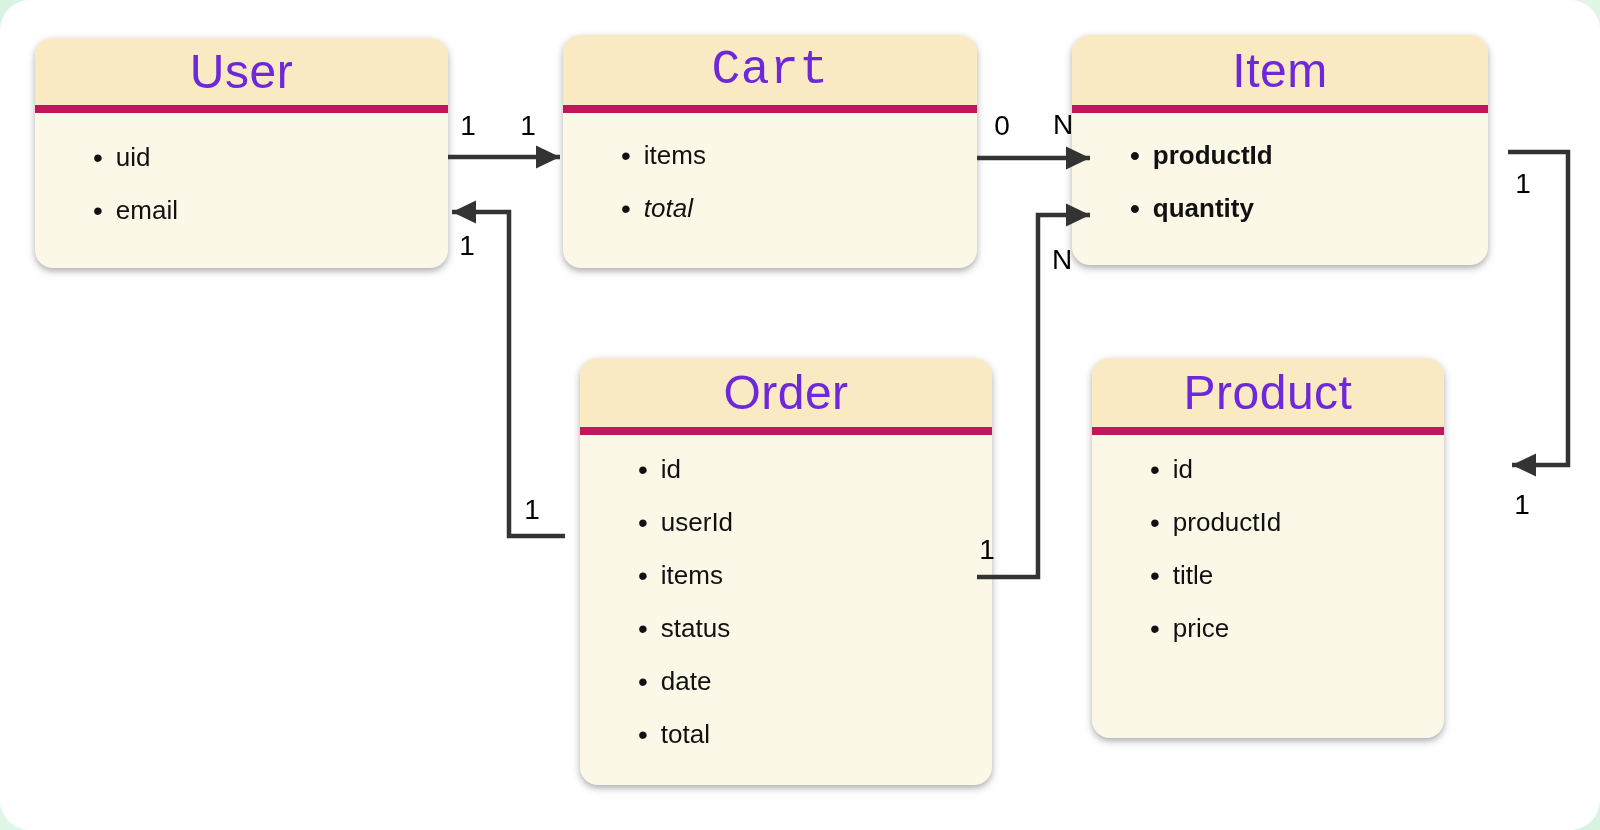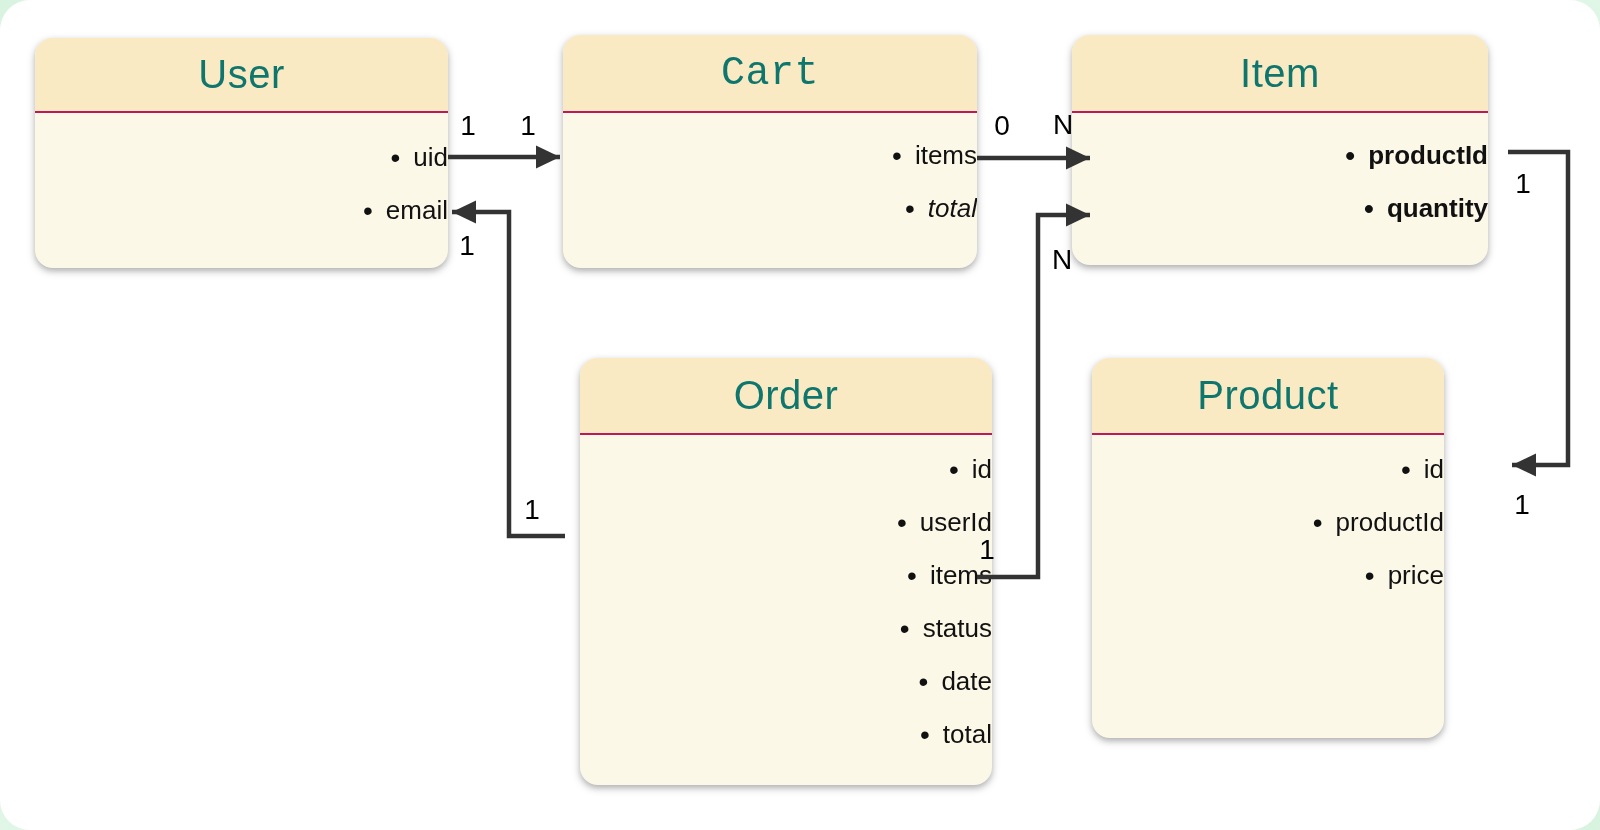--- a/index.html
+++ b/index.html
@@ -17,28 +17,28 @@
   .entity-box{
     position:absolute;
     border-radius:18px;
     box-shadow:0 3px 7px rgba(90,90,90,0.5);
     overflow:hidden;
     background:#fcf8e8;
   }
   .entity-header{
     width:100%;
     display:flex;align-items:center;justify-content:center;
-    font-size:40px;color:#0f766e;letter-spacing:0.5px;
-    border-bottom:2px solid #be185d;
+    font-size:48px;color:#6d28d9;letter-spacing:0.5px;
+    border-bottom:8px solid #be185d;
     box-sizing:border-box;
   }
   .entity-fields{box-sizing:border-box;padding-left:58px;}
   .field-row{
     height:53px;display:flex;align-items:center;
-    font-size:26px;color:#111111;justify-content:flex-end;
+    font-size:26px;color:#111111;
   }
   .field-bullet{margin-right:13px;font-size:28px;line-height:0;}
   .field-italic{font-style:italic;}
   #connector-layer{position:absolute;left:0;top:0;}
   .conn-line{fill:none;stroke-linejoin:miter;}
   .conn-label{font-family:"Liberation Sans",sans-serif;font-size:28px;}
 </style>
 </head>
 <body>
 
@@ -118,20 +118,24 @@
           <div class="field-row">
             <span class="field-bullet">•</span>
             <span>id</span>
           </div>
           <div class="field-row">
             <span class="field-bullet">•</span>
             <span>productId</span>
           </div>
           <div class="field-row">
             <span class="field-bullet">•</span>
+            <span>title</span>
+          </div>
+          <div class="field-row">
+            <span class="field-bullet">•</span>
             <span>price</span>
           </div>
         </div>
       </div>
       <svg id="connector-layer" width="1600" height="830" viewBox="0 0 1600 830">
         <g>
           <polyline class="conn-line" points="448,157 560,157" stroke="#333333" stroke-width="4.5"></polyline>
           <polygon points="560,157 536,168.5 536,145.5" fill="#333333"></polygon>
           <text class="conn-label" x="468" y="135" text-anchor="middle" fill="#000000">1</text>
           <text class="conn-label" x="528" y="135" text-anchor="middle" fill="#000000">1</text>

